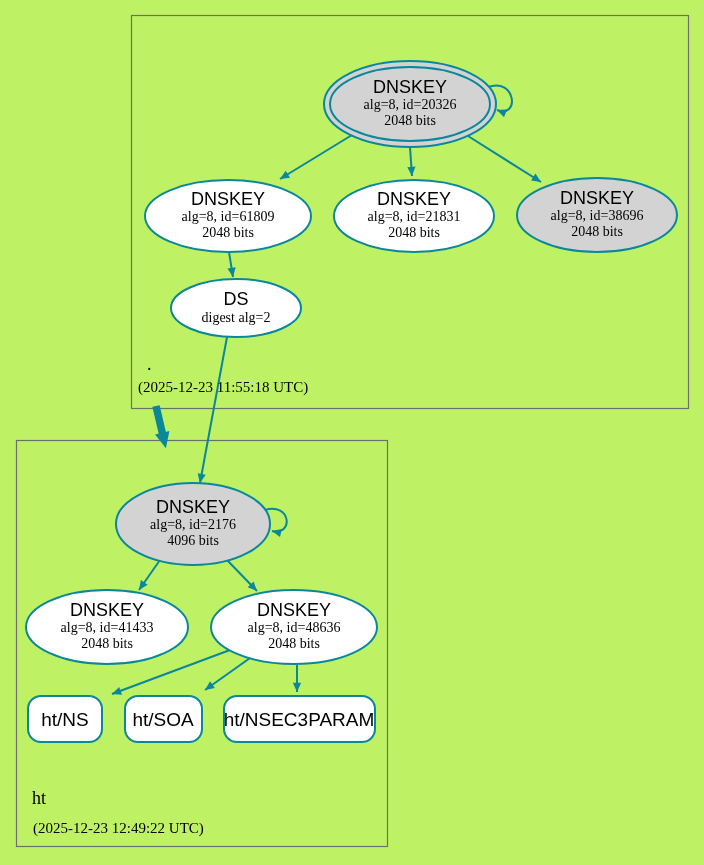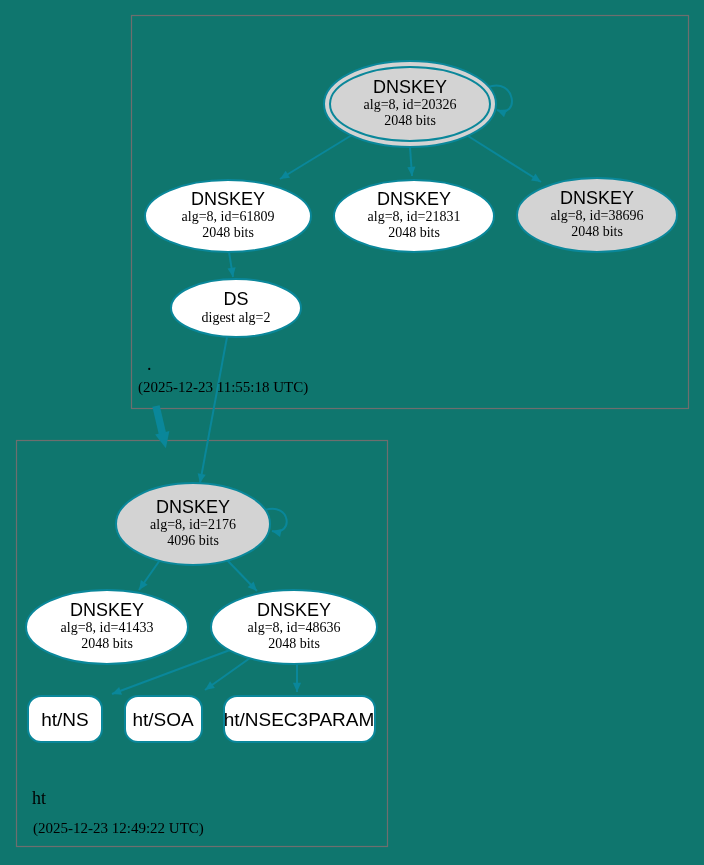--- a/index.html
+++ b/index.html
@@ -1,16 +1,16 @@
 <!DOCTYPE html>
 <html><head>
 <meta charset="utf-8">
 <style>
   html,body{margin:0;padding:0;background:#ffffff;}
-  .stage{position:relative;width:704px;height:865px;background:#0f766e;overflow:hidden;}
+  .stage{position:relative;width:704px;height:865px;background:#bef264;overflow:hidden;}
   svg{display:block;}
   .zonebox{fill:none;stroke:#6e6e6e;stroke-width:1.2px;}
   .edge{fill:none;stroke:#0a879a;stroke-width:2px;}
   .edge-thick{fill:none;stroke:#0a879a;stroke-width:7.5px;}
   .node-ellipse{fill:#ffffff;stroke:#0a879a;stroke-width:2px;}
   .node-ellipse.gray{fill:#d3d3d3;}
   .node-ellipse.inner{fill:none;}
   .rrset-rect{fill:#ffffff;stroke:#0a879a;stroke-width:2px;}
   text{fill:#000000;}
   .t-title{font-family:"Liberation Sans",sans-serif;font-size:18px;text-anchor:middle;}

